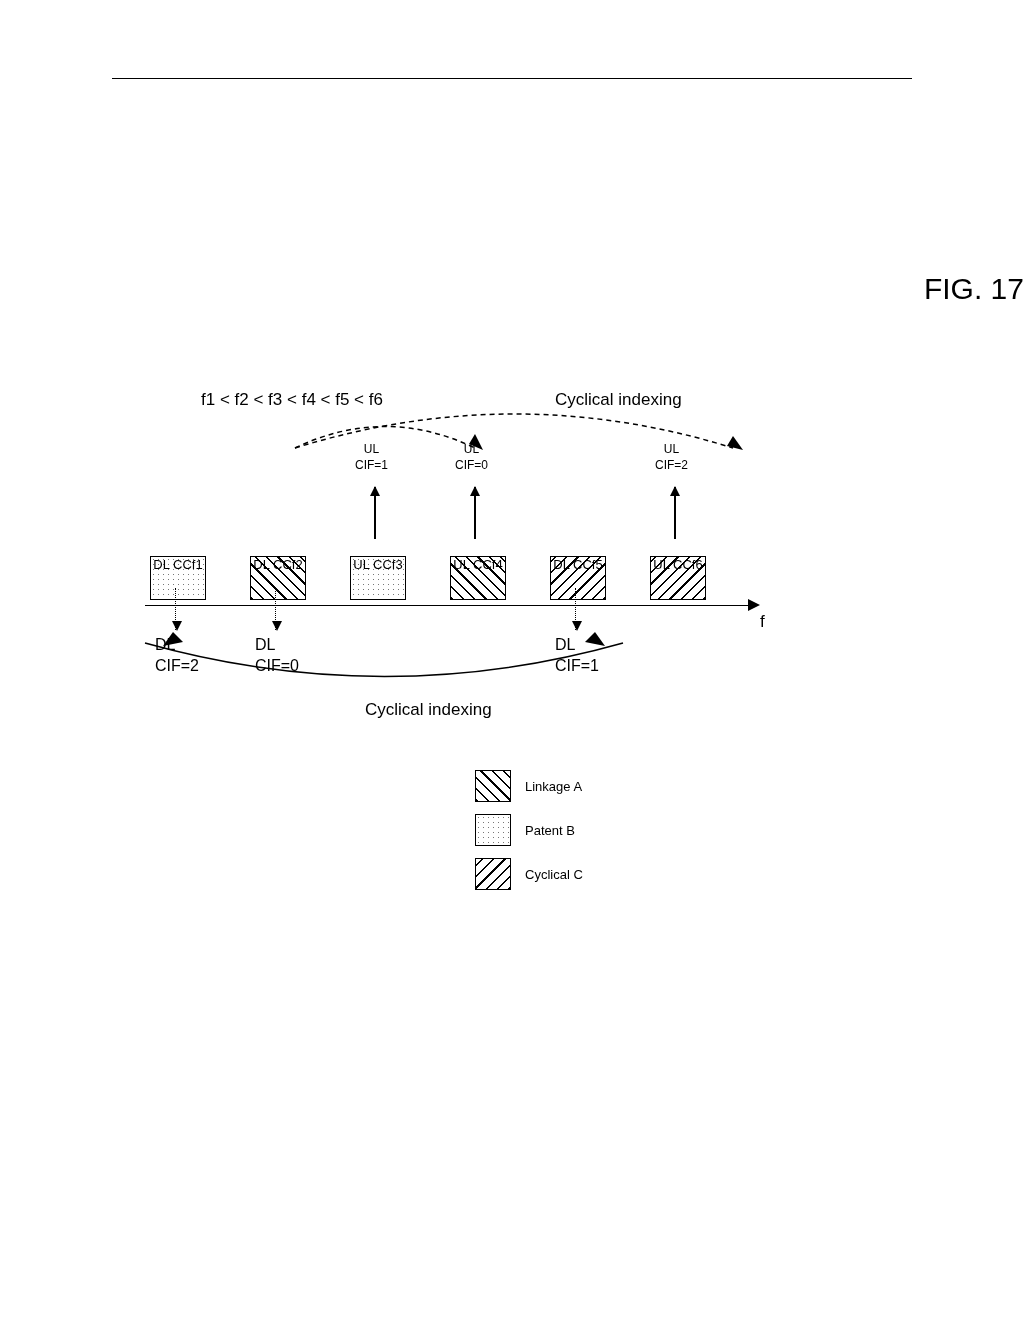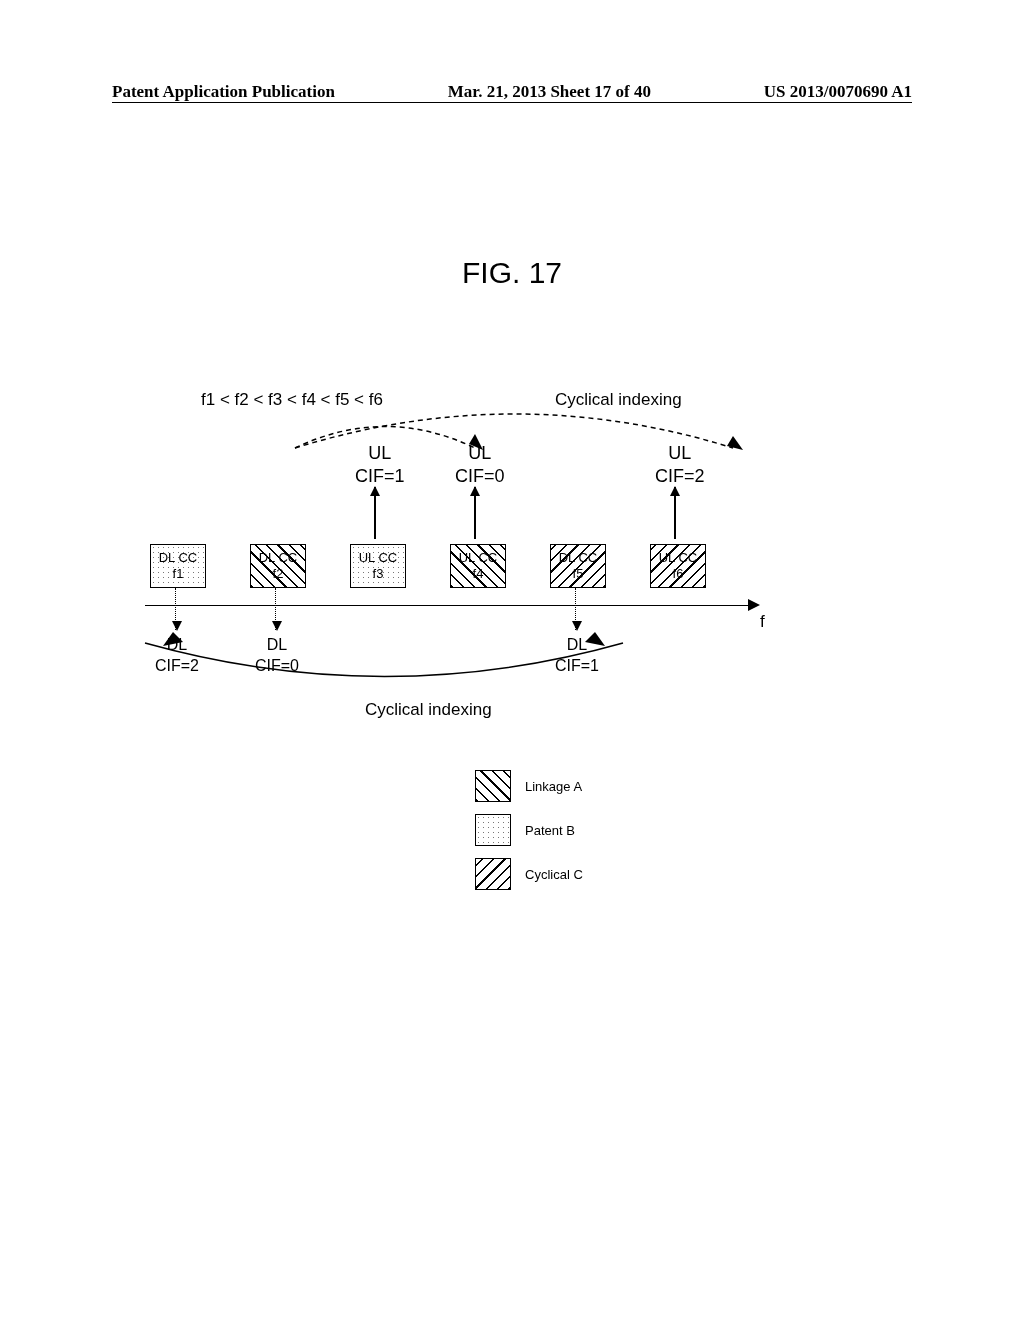--- a/index.html
+++ b/index.html
@@ -1,51 +1,46 @@
 <!DOCTYPE html>
 <html><head>
 <meta charset="utf-8">
 <style>
 body{margin:0;padding:0;font-family:"Times New Roman",serif;background:#fff;width:1024px;height:1320px;position:relative}
 .hdr{position:absolute;top:78px;left:0;right:0}
 .hdr-line{border-top:1.5px solid #000;margin:0 112px}
 .hdr-txt{display:flex;justify-content:space-between;margin:0 112px;font-size:17px;font-weight:bold;padding-top:4px}
-.fig-title{position:absolute;top:256px;left:0;right:0;text-align:center;font-size:30px;font-family:Arial,sans-serif}
+.fig-title{position:absolute;top:272px;left:0;right:0;text-align:right;font-size:30px;font-family:Arial,sans-serif}
 .diagram{position:absolute;top:380px;left:140px;width:640px;height:400px}
 .freq-note{position:absolute;top:10px;left:61px;font-family:Arial,sans-serif;font-size:17px}
-.ul-lbl{position:absolute;font-family:Arial,sans-serif;font-size:18px;text-align:center;line-height:1.3}
-.dl-lbl{position:absolute;font-family:Arial,sans-serif;font-size:16px;text-align:center;line-height:1.3}
+.ul-lbl{position:absolute;font-family:Arial,sans-serif;font-size:12px;text-align:center;line-height:1.3}
+.dl-lbl{position:absolute;font-family:Arial,sans-serif;font-size:16px;text-align:left;line-height:1.3}
 .cyc-top{position:absolute;top:10px;left:415px;font-family:Arial,sans-serif;font-size:17px}
 .cyc-bot{position:absolute;top:320px;left:225px;font-family:Arial,sans-serif;font-size:17px}
-.box{position:absolute;width:54px;height:42px;border:1.5px solid #000;font-family:Arial,sans-serif;font-size:13px;text-align:center;display:flex;flex-direction:column;justify-content:center;line-height:1.2;top:164px}
+.box{position:absolute;width:54px;height:42px;border:1.5px solid #000;font-family:Arial,sans-serif;font-size:13px;text-align:center;display:flex;justify-content:center;line-height:1.2;top:176px}
 .axis-line{position:absolute;top:225px;left:5px;width:608px;border-top:1.5px solid #000}
 .axis-arrow{position:absolute;top:219px;left:608px;width:0;height:0;border-left:12px solid #000;border-top:6px solid transparent;border-bottom:6px solid transparent}
 .axis-f{position:absolute;top:232px;left:620px;font-family:Arial,sans-serif;font-size:17px}
 .arrow-up{position:absolute;width:1.5px;height:52px;background:#000}
 .arrow-up::before{content:"";position:absolute;top:-1px;left:-4px;width:0;height:0;border-bottom:10px solid #000;border-left:5px solid transparent;border-right:5px solid transparent}
 .arrow-dn{position:absolute;width:1px;height:42px;border-left:1.5px dotted #000}
 .arrow-dn::after{content:"";position:absolute;bottom:-1px;left:-4px;width:0;height:0;border-top:10px solid #000;border-left:5px solid transparent;border-right:5px solid transparent}
 .legend{position:absolute;top:770px;left:475px;font-family:Arial,sans-serif;font-size:13px}
 .leg-row{display:flex;align-items:center;margin-bottom:12px}
 .leg-box{width:34px;height:30px;border:1.5px solid #000;margin-right:14px}
 
 .pat-a{background:repeating-linear-gradient(45deg,#000 0 1.5px,transparent 1.5px 8px)}
 .pat-b{background-image:radial-gradient(#777 0.8px,transparent 0.8px);background-size:5px 5px}
 .pat-c{background:repeating-linear-gradient(-45deg,#000 0 1.5px,transparent 1.5px 8px)}
 svg{position:absolute;overflow:visible}
 </style>
 </head>
 <body>
 
 <div class="hdr">
-  <div class="hdr-txt">
-    <span>Patent Application Publication</span>
-    <span>Mar. 21, 2013  Sheet 17 of 40</span>
-    <span>US 2013/0070690 A1</span>
-  </div>
   <div class="hdr-line"></div>
 </div>
 
 <div class="fig-title">FIG. 17</div>
 
 <div class="diagram">
 
   <div class="freq-note">f1 &lt; f2 &lt; f3 &lt; f4 &lt; f5 &lt; f6</div>
   <div class="cyc-top">Cyclical indexing</div>
 

